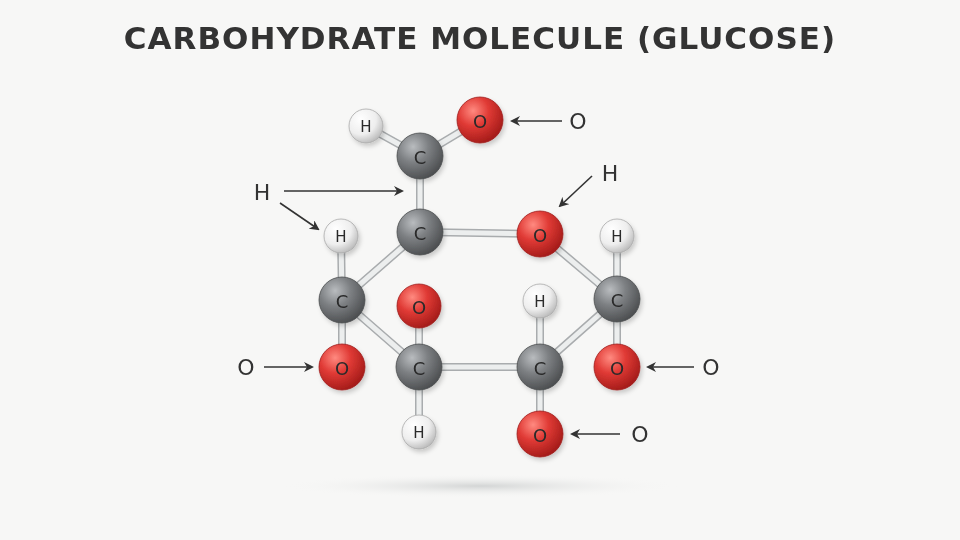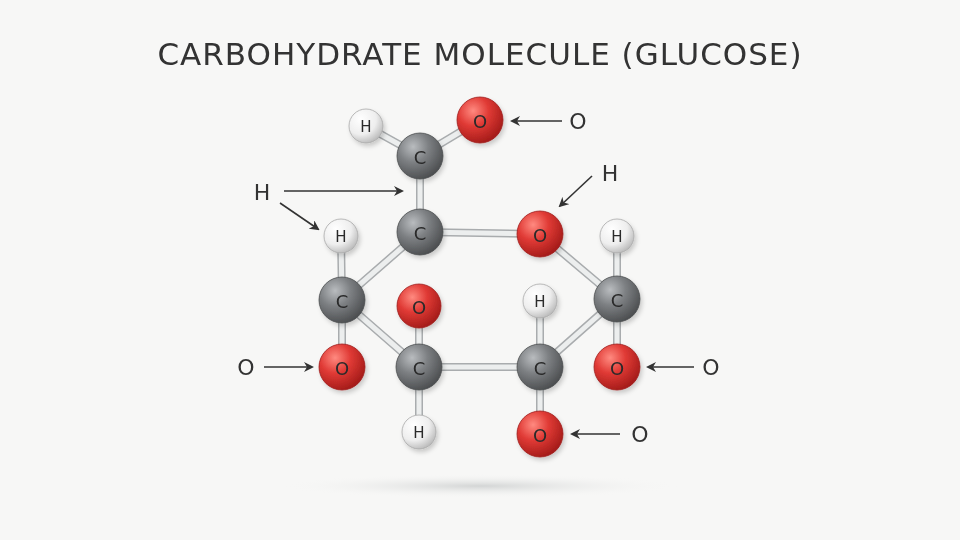--- a/index.html
+++ b/index.html
@@ -3,23 +3,23 @@
 <meta charset="utf-8">
 <style>
   html, body { margin: 0; padding: 0; }
   body {
     width: 960px; height: 540px; overflow: hidden;
     background: #f7f7f6;
     font-family: "DejaVu Sans", sans-serif;
     position: relative;
   }
   .title {
-    position: absolute; left: 0; top: 36px; width: 960px;
+    position: absolute; left: 0; top: 20px; width: 960px;
     text-align: center; font-size: 31px; letter-spacing: 1px;
-    color: #333333; font-weight: normal;
+    color: #333333; font-weight: bold;
   }
   svg.diagram { position: absolute; left: 0; top: 0; }
   .atom-label { font-family: "DejaVu Sans", sans-serif; fill: #2a2a2a; text-anchor: middle; dominant-baseline: central; }
   .callout-label { font-family: "DejaVu Sans", sans-serif; fill: #333; text-anchor: middle; dominant-baseline: central; font-size: 22px; }
 </style>
 </head>
 <body>
 
 <div class="title">CARBOHYDRATE MOLECULE (GLUCOSE)</div>
 

